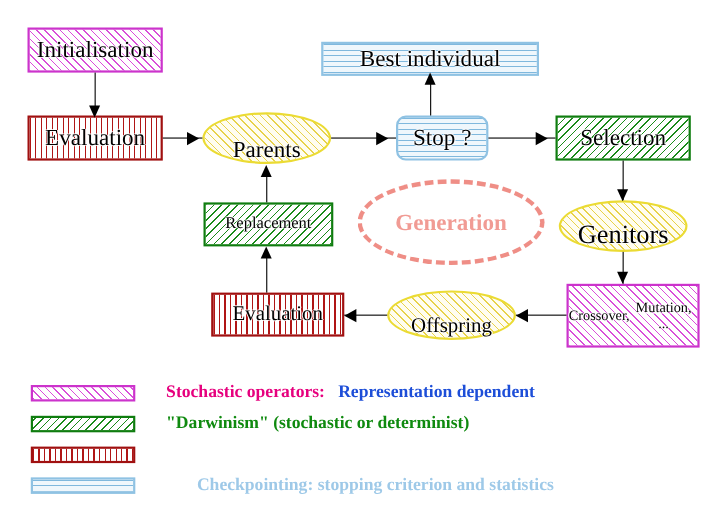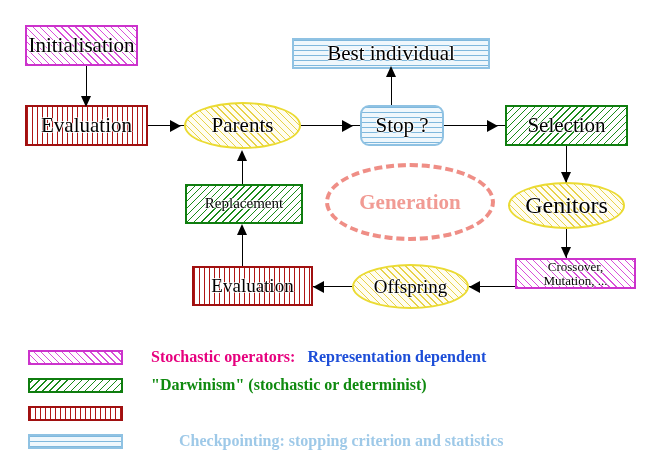--- a/index.html
+++ b/index.html
@@ -36,21 +36,21 @@
     border:2px solid #a01010;}
   .stripe-blue{
     background-color:#eff7fc;
     background-image:repeating-linear-gradient(180deg,
         #7fb8dd 0 1px, rgba(255,255,255,0) 1px 5px);
     border:2px solid #8fc2e3;}
   .hatch-yellow{
     background-color:#fffdf0;
     background-image:repeating-linear-gradient(45deg,
         #e8d24a 0 1px, rgba(255,255,255,0) 1px 5px);
-    border:2px solid #ebdb33;}
+    border:2px solid #ebdb33;align-items:flex-end;}
 
   .ellipse{border-radius:50%;}
   .rounded{border-radius:9px;}
 
   
   .gen-ellipse{position:absolute;box-sizing:border-box;border-radius:50%;
      border:4px dashed #ef8e86;background:transparent;
      display:flex;align-items:center;justify-content:center;}
   .gen-ellipse .lbl{color:#f19b94;font-weight:bold;}
 
@@ -71,21 +71,21 @@
   .c-gold{color:#1d4ed8;font-family:Liberation Serif, serif;}
   .c-green{color:#0f8a0f;}
   .c-red{color:#cc1111;}
   .c-blue{color:#9ec9e8;}
 </style>
 </head>
 <body>
 
 <div id="stage">
 
-  <div class="node hatch-magenta" style="left:25px;top:25px;width:113px;height:41px;font-size:21px;">
+  <div class="node hatch-magenta" style="left:25px;top:25px;width:123px;height:41px;font-size:21px;">
     <span class="lbl">Initialisation</span>
   </div>
 
   <div class="node stripe-red" style="left:25px;top:105px;width:123px;height:41px;font-size:21px;">
     <span class="lbl">Evaluation</span>
   </div>
 
   <div class="node hatch-yellow ellipse" style="left:184px;top:102px;width:117px;height:47px;font-size:21px;">
     <span class="lbl">Parents</span>
   </div>
@@ -107,21 +107,21 @@
   </div>
 
   <div class="gen-ellipse" style="left:325px;top:163px;width:170px;height:78px;">
     <span class="lbl" style="font-size:21px;">Generation</span>
   </div>
 
   <div class="node hatch-yellow ellipse" style="left:508px;top:182px;width:117px;height:47px;font-size:24px;">
     <span class="lbl">Genitors</span>
   </div>
 
-  <div class="node hatch-magenta" style="left:515px;top:258px;width:121px;height:31px;flex-direction:column;font-size:13px;">
+  <div class="node hatch-magenta" style="left:515px;top:258px;width:121px;height:58px;flex-direction:row;font-size:13px;">
     <span class="lbl">Crossover,</span>
     <span class="lbl">Mutation, ...</span>
   </div>
 
   <div class="node stripe-red" style="left:192px;top:266px;width:121px;height:40px;font-size:19px;">
     <span class="lbl">Evaluation</span>
   </div>
 
   <div class="node hatch-yellow ellipse" style="left:352px;top:264px;width:117px;height:45px;font-size:19px;">
     <span class="lbl">Offspring</span>

